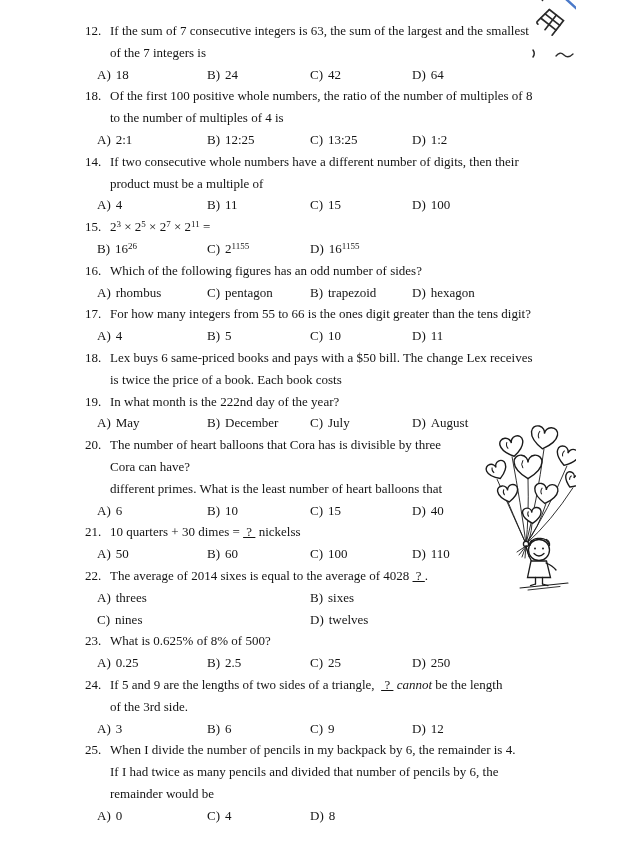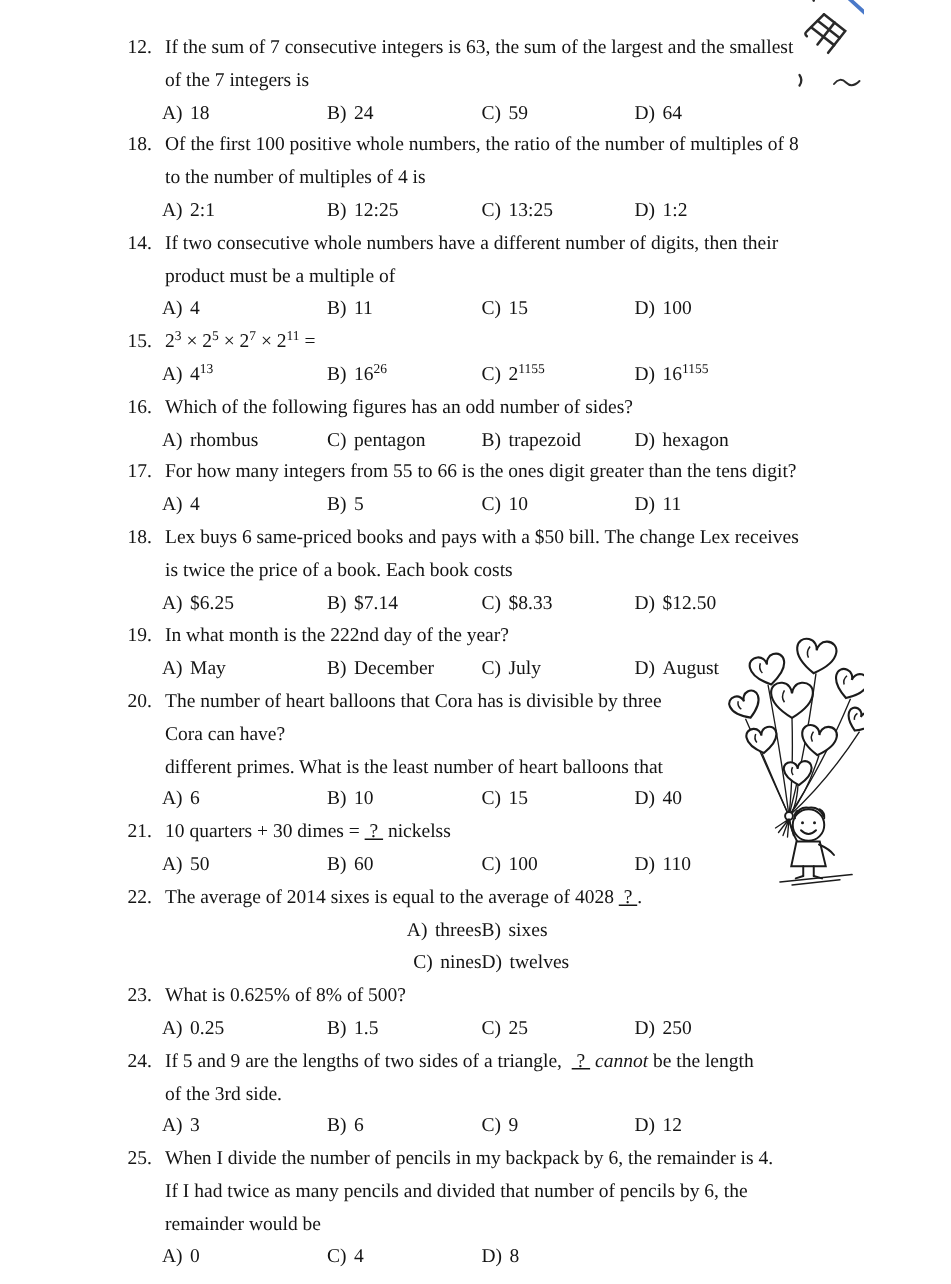--- a/index.html
+++ b/index.html
@@ -9,26 +9,26 @@
     background:#ffffff;
     overflow:hidden;
     font-family:"Liberation Serif","DejaVu Serif",serif;
     color:#141414;
     font-size:13px;
   }
   .content{position:absolute;left:85px;top:20px;right:0;}
   .q{margin:0;}
   .q-line{position:relative;padding-left:25px;line-height:21.8px;white-space:nowrap;}
   .q-num{position:absolute;left:0;top:0;}
-  .opts{display:flex;margin-left:23px;line-height:21.8px;white-space:nowrap;}
+  .opts{display:flex;margin-left:12px;line-height:21.8px;white-space:nowrap;}
   .opt{display:inline-block;}
   .cols4 .opt:nth-child(1){width:110px;}
   .cols4 .opt:nth-child(2){width:103px;}
   .cols4 .opt:nth-child(3){width:102px;}
-  .cols2 .opt:nth-child(1){width:213px;text-align:right;}
+  .cols2 .opt:nth-child(1){width:213px;}
   .opt-label{margin-right:5px;}
   sup.sup{font-size:9px;line-height:0;vertical-align:4.5px;}
   .u{text-decoration:underline;}
   .i{font-style:italic;text-align:right;}
   .seg{display:inline;}
   .stamp{position:absolute;top:-4px;right:-8px;}
   .balloons{position:absolute;left:482px;top:420px;}
 </style>
 </head>
 <body>
@@ -134,21 +134,21 @@
     </g>
   </svg>
 
   <div class="content">
       <div class="q">
         <div class="q-line"><span class="q-num">12.</span><span class="seg">If the sum of 7 consecutive integers is 63, the sum of the largest and the smallest</span></div>
         <div class="q-line"><span class="seg">of the 7 integers is</span></div>
         <div class="opts cols4">
           <span class="opt"><span class="opt-label">A)</span><span class="opt-val"><span class="seg">18</span></span></span>
           <span class="opt"><span class="opt-label">B)</span><span class="opt-val"><span class="seg">24</span></span></span>
-          <span class="opt"><span class="opt-label">C)</span><span class="opt-val"><span class="seg">59</span></span></span>
+          <span class="opt"><span class="opt-label">C)</span><span class="opt-val"><span class="seg">42</span></span></span>
           <span class="opt"><span class="opt-label">D)</span><span class="opt-val"><span class="seg">64</span></span></span>
         </div>
       </div>
       <div class="q">
         <div class="q-line"><span class="q-num">18.</span><span class="seg">Of the first 100 positive whole numbers, the ratio of the number of multiples of 8</span></div>
         <div class="q-line"><span class="seg">to the number of multiples of 4 is</span></div>
         <div class="opts cols4">
           <span class="opt"><span class="opt-label">A)</span><span class="opt-val"><span class="seg">2:1</span></span></span>
           <span class="opt"><span class="opt-label">B)</span><span class="opt-val"><span class="seg">12:25</span></span></span>
           <span class="opt"><span class="opt-label">C)</span><span class="opt-val"><span class="seg">13:25</span></span></span>
@@ -161,21 +161,20 @@
         <div class="opts cols4">
           <span class="opt"><span class="opt-label">A)</span><span class="opt-val"><span class="seg">4</span></span></span>
           <span class="opt"><span class="opt-label">B)</span><span class="opt-val"><span class="seg">11</span></span></span>
           <span class="opt"><span class="opt-label">C)</span><span class="opt-val"><span class="seg">15</span></span></span>
           <span class="opt"><span class="opt-label">D)</span><span class="opt-val"><span class="seg">100</span></span></span>
         </div>
       </div>
       <div class="q">
         <div class="q-line"><span class="q-num">15.</span><span class="seg">2</span><sup class="seg sup">3</sup><span class="seg"> × 2</span><sup class="seg sup">5</sup><span class="seg"> × 2</span><sup class="seg sup">7</sup><span class="seg"> × 2</span><sup class="seg sup">11</sup><span class="seg"> =</span></div>
         <div class="opts cols4">
-          <span class="opt"><span class="opt-label">A)</span><span class="opt-val"><span class="seg">4</span><sup class="seg sup">13</sup></span></span>
           <span class="opt"><span class="opt-label">B)</span><span class="opt-val"><span class="seg">16</span><sup class="seg sup">26</sup></span></span>
           <span class="opt"><span class="opt-label">C)</span><span class="opt-val"><span class="seg">2</span><sup class="seg sup">1155</sup></span></span>
           <span class="opt"><span class="opt-label">D)</span><span class="opt-val"><span class="seg">16</span><sup class="seg sup">1155</sup></span></span>
         </div>
       </div>
       <div class="q">
         <div class="q-line"><span class="q-num">16.</span><span class="seg">Which of the following figures has an odd number of sides?</span></div>
         <div class="opts cols4">
           <span class="opt"><span class="opt-label">A)</span><span class="opt-val"><span class="seg">rhombus</span></span></span>
           <span class="opt"><span class="opt-label">C)</span><span class="opt-val"><span class="seg">pentagon</span></span></span>
@@ -188,26 +187,20 @@
         <div class="opts cols4">
           <span class="opt"><span class="opt-label">A)</span><span class="opt-val"><span class="seg">4</span></span></span>
           <span class="opt"><span class="opt-label">B)</span><span class="opt-val"><span class="seg">5</span></span></span>
           <span class="opt"><span class="opt-label">C)</span><span class="opt-val"><span class="seg">10</span></span></span>
           <span class="opt"><span class="opt-label">D)</span><span class="opt-val"><span class="seg">11</span></span></span>
         </div>
       </div>
       <div class="q">
         <div class="q-line"><span class="q-num">18.</span><span class="seg">Lex buys 6 same-priced books and pays with a $50 bill. The change Lex receives</span></div>
         <div class="q-line"><span class="seg">is twice the price of a book. Each book costs</span></div>
-        <div class="opts cols4">
-          <span class="opt"><span class="opt-label">A)</span><span class="opt-val"><span class="seg">$6.25</span></span></span>
-          <span class="opt"><span class="opt-label">B)</span><span class="opt-val"><span class="seg">$7.14</span></span></span>
-          <span class="opt"><span class="opt-label">C)</span><span class="opt-val"><span class="seg">$8.33</span></span></span>
-          <span class="opt"><span class="opt-label">D)</span><span class="opt-val"><span class="seg">$12.50</span></span></span>
-        </div>
       </div>
       <div class="q">
         <div class="q-line"><span class="q-num">19.</span><span class="seg">In what month is the 222nd day of the year?</span></div>
         <div class="opts cols4">
           <span class="opt"><span class="opt-label">A)</span><span class="opt-val"><span class="seg">May</span></span></span>
           <span class="opt"><span class="opt-label">B)</span><span class="opt-val"><span class="seg">December</span></span></span>
           <span class="opt"><span class="opt-label">C)</span><span class="opt-val"><span class="seg">July</span></span></span>
           <span class="opt"><span class="opt-label">D)</span><span class="opt-val"><span class="seg">August</span></span></span>
         </div>
       </div>
@@ -239,21 +232,21 @@
         </div>
         <div class="opts cols2">
           <span class="opt"><span class="opt-label">C)</span><span class="opt-val"><span class="seg">nines</span></span></span>
           <span class="opt"><span class="opt-label">D)</span><span class="opt-val"><span class="seg">twelves</span></span></span>
         </div>
       </div>
       <div class="q">
         <div class="q-line"><span class="q-num">23.</span><span class="seg">What is 0.625% of 8% of 500?</span></div>
         <div class="opts cols4">
           <span class="opt"><span class="opt-label">A)</span><span class="opt-val"><span class="seg">0.25</span></span></span>
-          <span class="opt"><span class="opt-label">B)</span><span class="opt-val"><span class="seg">1.5</span></span></span>
+          <span class="opt"><span class="opt-label">B)</span><span class="opt-val"><span class="seg">2.5</span></span></span>
           <span class="opt"><span class="opt-label">C)</span><span class="opt-val"><span class="seg">25</span></span></span>
           <span class="opt"><span class="opt-label">D)</span><span class="opt-val"><span class="seg">250</span></span></span>
         </div>
       </div>
       <div class="q">
         <div class="q-line"><span class="q-num">24.</span><span class="seg">If 5 and 9 are the lengths of two sides of a triangle, &nbsp;</span><span class="seg u">&nbsp;?&nbsp;</span><span class="seg">&nbsp;</span><span class="seg i">cannot</span><span class="seg"> be the length</span></div>
         <div class="q-line"><span class="seg">of the 3rd side.</span></div>
         <div class="opts cols4">
           <span class="opt"><span class="opt-label">A)</span><span class="opt-val"><span class="seg">3</span></span></span>
           <span class="opt"><span class="opt-label">B)</span><span class="opt-val"><span class="seg">6</span></span></span>

